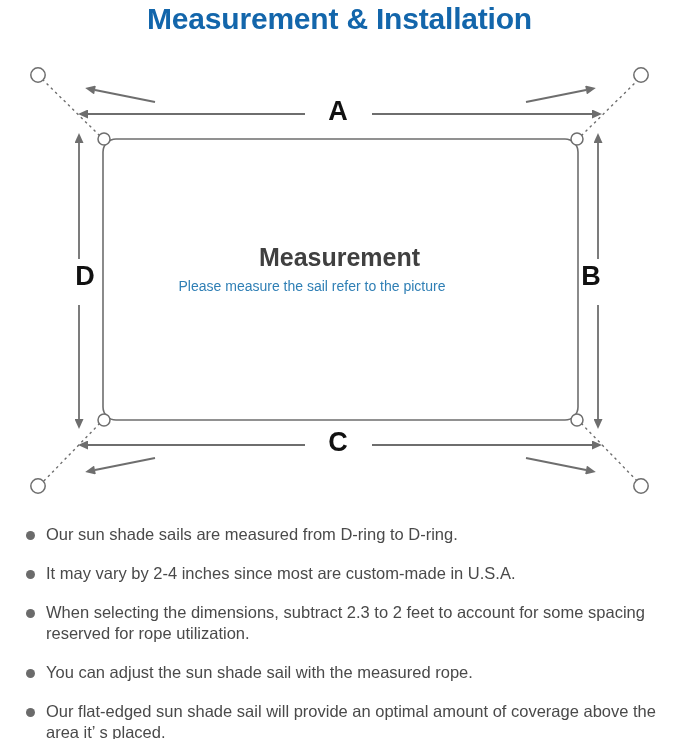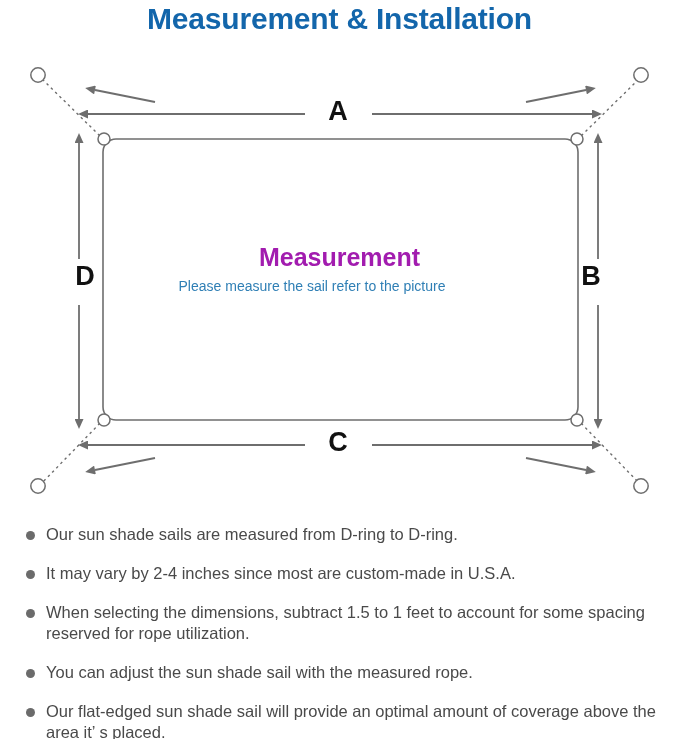--- a/index.html
+++ b/index.html
@@ -48,21 +48,21 @@
 
   
   .center-title {
     position: absolute;
     left: 0;
     top: 243px;
     width: 679px;
     text-align: center;
     font-size: 25px;
     font-weight: bold;
-    color: #a21caf;
+    color: #404040;
     white-space: nowrap;
   }
   .center-sub {
     position: absolute;
     left: 0;
     top: 278px;
     width: 624px;
     text-align: center;
     font-size: 14px;
     font-weight: normal;
@@ -180,21 +180,21 @@
     <div class="note">
       <span class="note-bullet"></span>
       <span class="note-text">Our sun shade sails are measured from D-ring to D-ring.</span>
     </div>
     <div class="note">
       <span class="note-bullet"></span>
       <span class="note-text">It may vary by 2-4 inches since most are custom-made in U.S.A.</span>
     </div>
     <div class="note">
       <span class="note-bullet"></span>
-      <span class="note-text">When selecting the dimensions, subtract 1.5 to 1 feet to account for some spacing reserved for rope utilization.</span>
+      <span class="note-text">When selecting the dimensions, subtract 2.3 to 2 feet to account for some spacing reserved for rope utilization.</span>
     </div>
     <div class="note">
       <span class="note-bullet"></span>
       <span class="note-text">You can adjust the sun shade sail with the measured rope.</span>
     </div>
     <div class="note">
       <span class="note-bullet"></span>
       <span class="note-text">Our flat-edged sun shade sail will provide an optimal amount of coverage above the area it’ s placed.</span>
     </div>
   </div>

